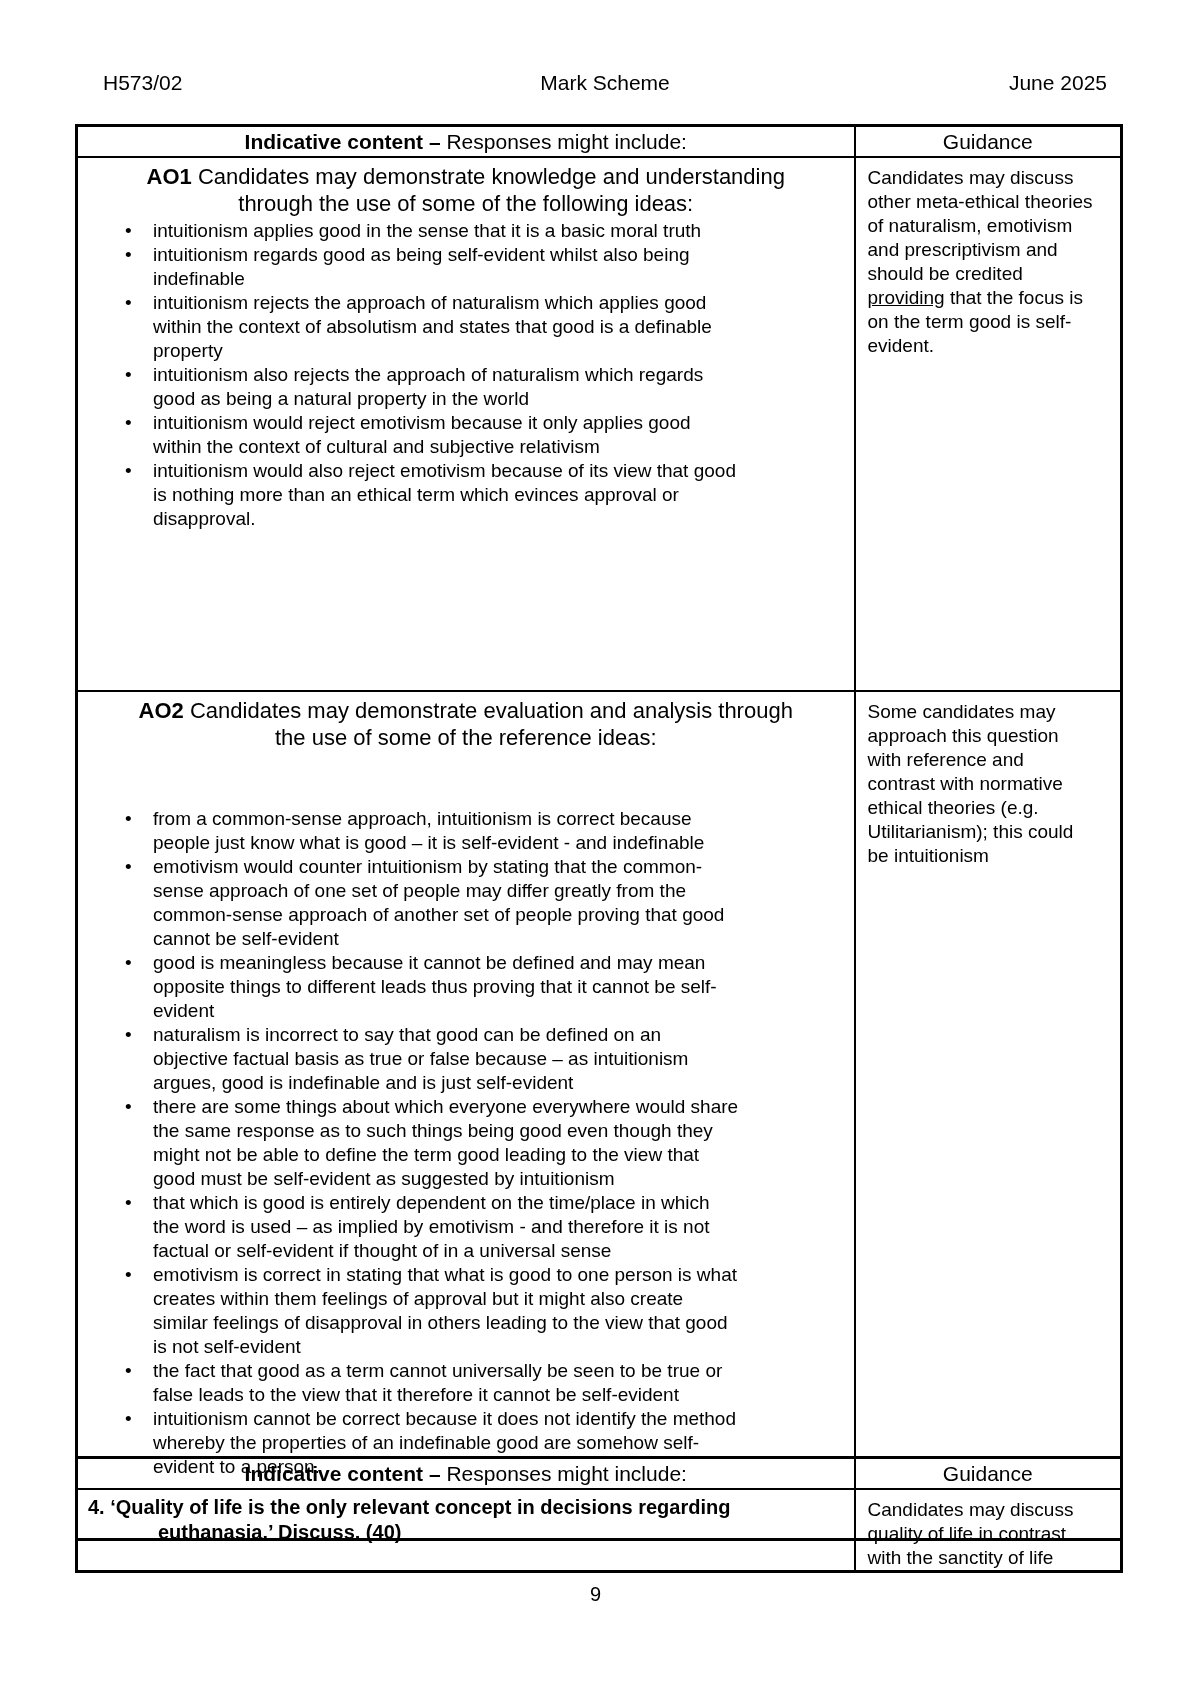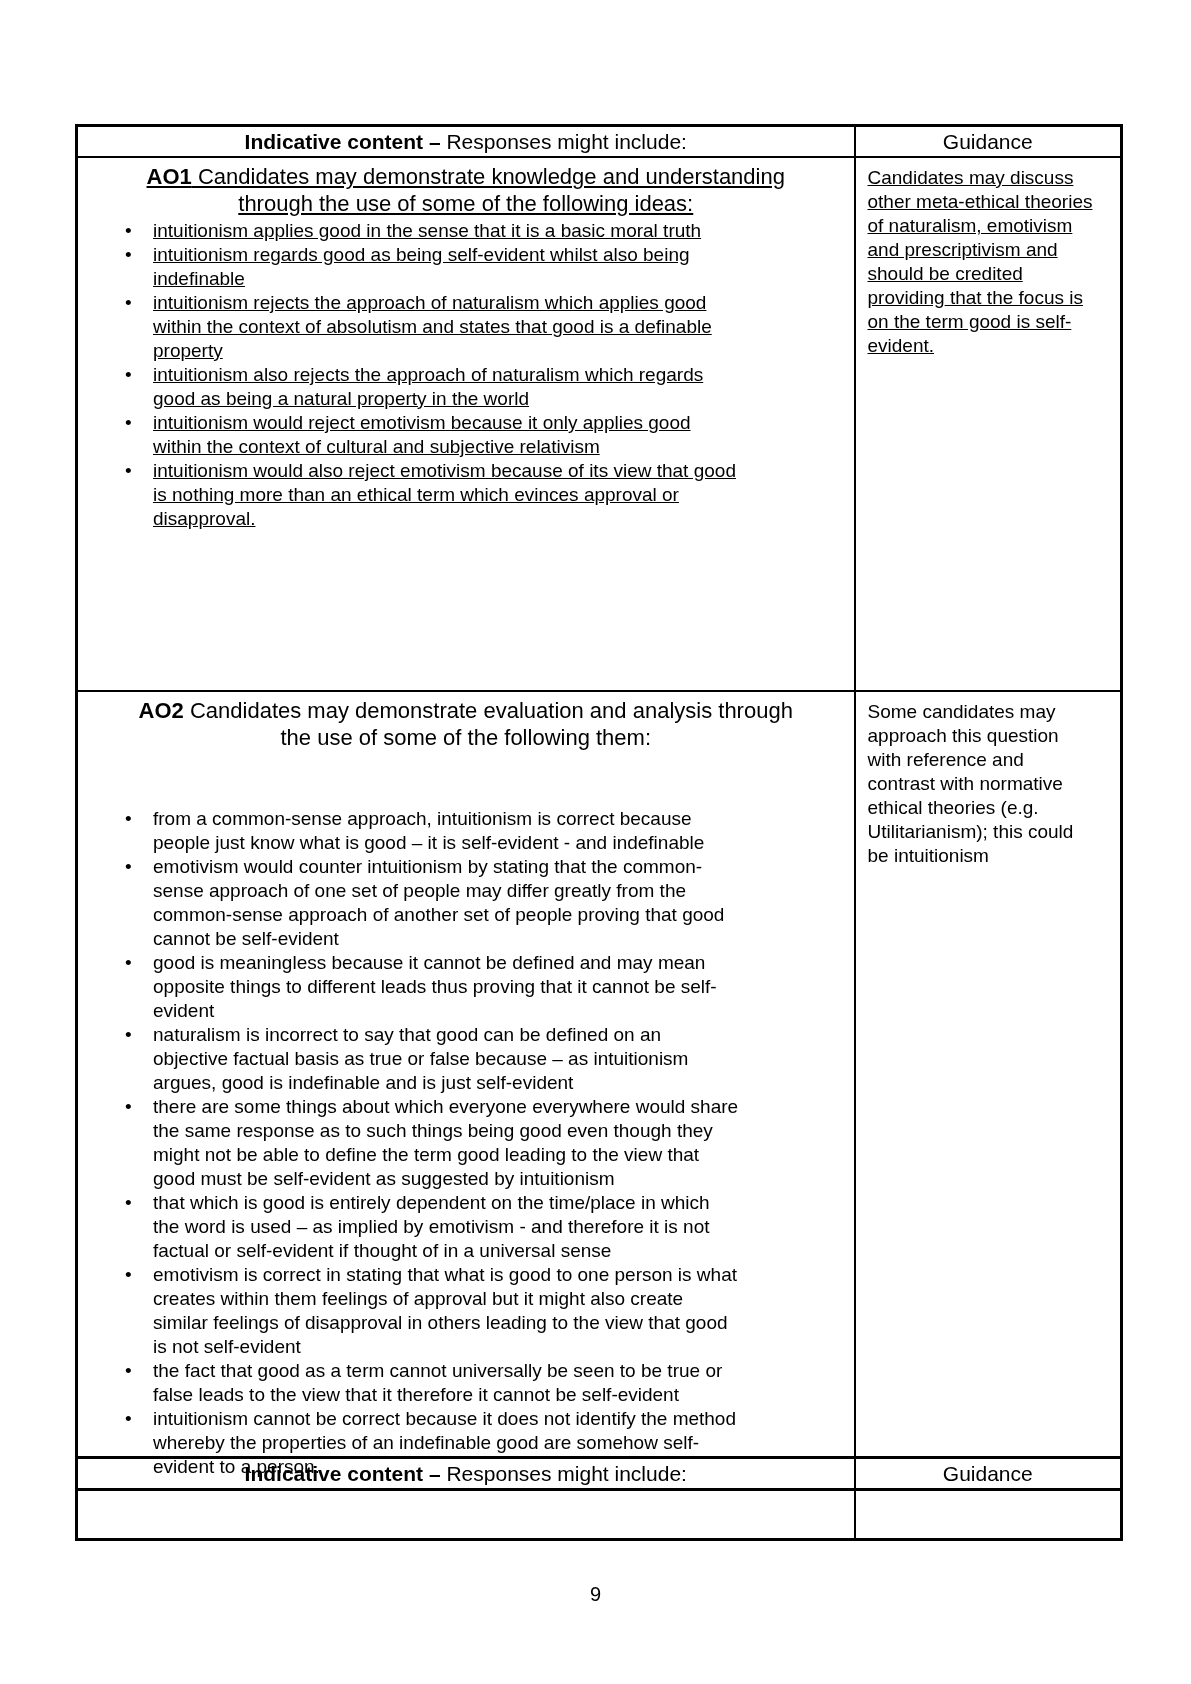--- a/index.html
+++ b/index.html
@@ -80,21 +80,21 @@
     position: absolute;
     left: -28px;
     top: 0;
   }
   td.guidance-cell {
     padding: 8px 2px 0 12px;
     font-size: 19px;
     line-height: 24px;
     white-space: pre-line;
   }
-  #row-ao1 td { height: 534px; text-decoration: underline; }
+  #row-ao1 td { height: 534px; }
   #row-ao2 td { height: 848px; }
   #row-q4 td  { height: 78px; }
   .q-text {
     font-size: 20px;
     line-height: 25px;
     font-weight: bold;
     white-space: pre-line;
     padding-left: 70px;
     text-indent: -70px;
     margin-top: 1px;
@@ -106,20 +106,25 @@
     top: 1583px; left: 0; right: 0;
     text-align: center;
     font-size: 20px;
   }
 </style>
 </head>
 <body>
 
 <div class="page">
 
+  <header class="doc-header">
+    <span class="h-left">H573/02</span>
+    <span class="h-center">Mark Scheme</span>
+    <span class="h-right">June 2025</span>
+  </header>
 
   <table class="ms-table" id="table1">
     <colgroup>
         <col class="c1">
         <col class="c2">
       </colgroup>
     <tbody>
         <tr>
       <th><span class="b">Indicative content –</span><span> Responses might include:</span></th>
       <th class="b">Guidance</th>
@@ -149,21 +154,21 @@
 of naturalism, emotivism
 and prescriptivism and
 should be credited
 </span><span class="u">providing</span><span> that the focus is
 on the term good is self-
 evident.</span></td>
     </tr>
     <tr id="row-ao2">
       <td class="content-cell">
         <div class="ao-heading"><span class="b">AO2</span><span> Candidates may demonstrate evaluation and analysis through
-the use of some of the following them:</span></div>
+the use of some of the reference ideas:</span></div>
         <ul class="bullets gap-top">
               <li>from a common-sense approach, intuitionism is correct because
 people just know what is good – it is self-evident - and indefinable</li>
               <li>emotivism would counter intuitionism by stating that the common-
 sense approach of one set of people may differ greatly from the
 common-sense approach of another set of people proving that good
 cannot be self-evident</li>
               <li>good is meaningless because it cannot be defined and may mean
 opposite things to different leads thus proving that it cannot be self-
 evident</li>
@@ -202,20 +207,29 @@
   <table class="ms-table" id="table2">
     <colgroup>
         <col class="c1">
         <col class="c2">
       </colgroup>
     <tbody>
         <tr>
       <th><span class="b">Indicative content –</span><span> Responses might include:</span></th>
       <th class="b">Guidance</th>
     </tr>
+    <tr id="row-q4">
+      <td class="content-cell">
+            <div class="q-text">4. ‘Quality of life is the only relevant concept in decisions regarding
+euthanasia.’ Discuss. (40)</div>
+          </td>
+      <td class="guidance-cell"><span>Candidates may discuss
+quality of life in contrast
+with the sanctity of life</span></td>
+    </tr>
   </tbody>
     </table>
 
   <footer class="doc-footer">
     <span>9</span>
   </footer>
 
 </div>
 
 </body></html>

